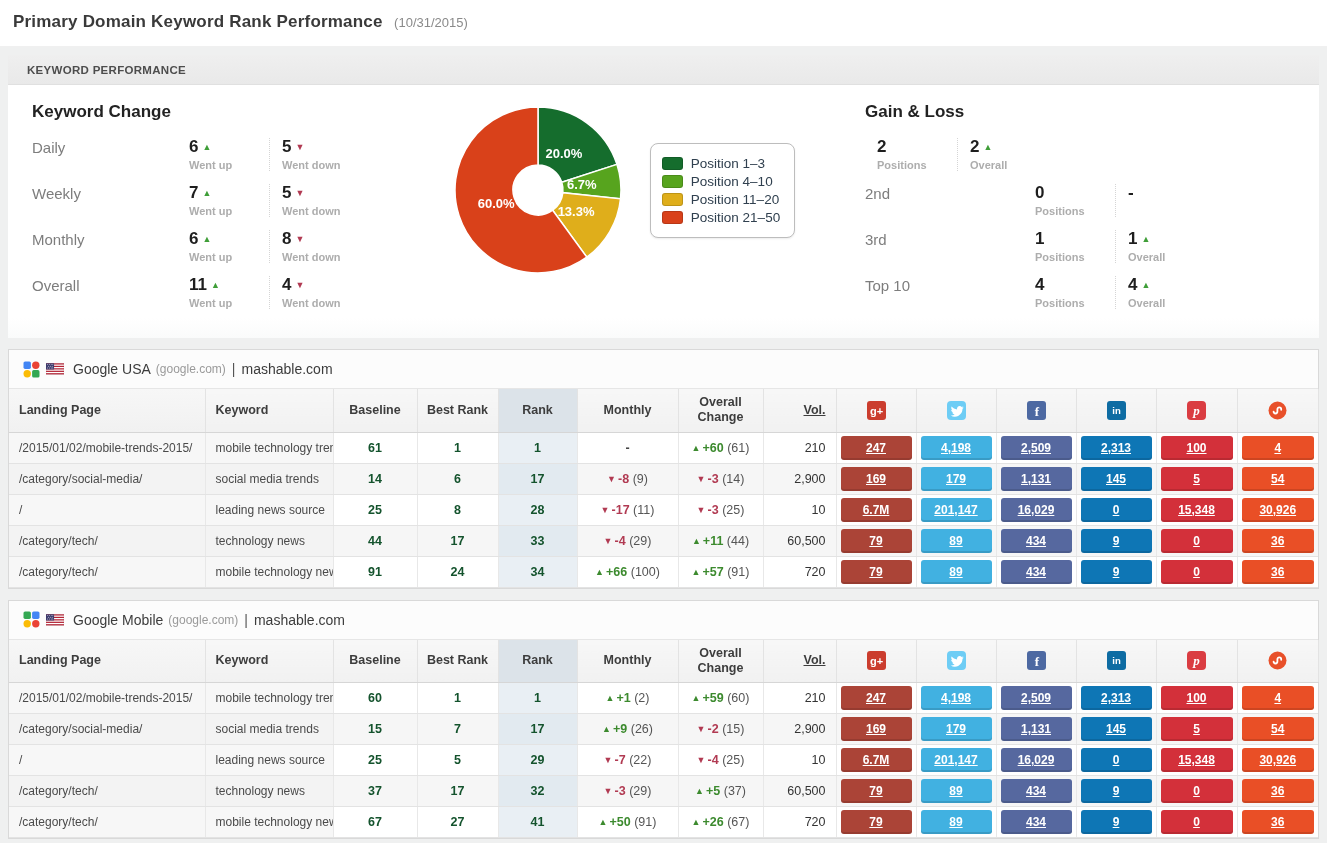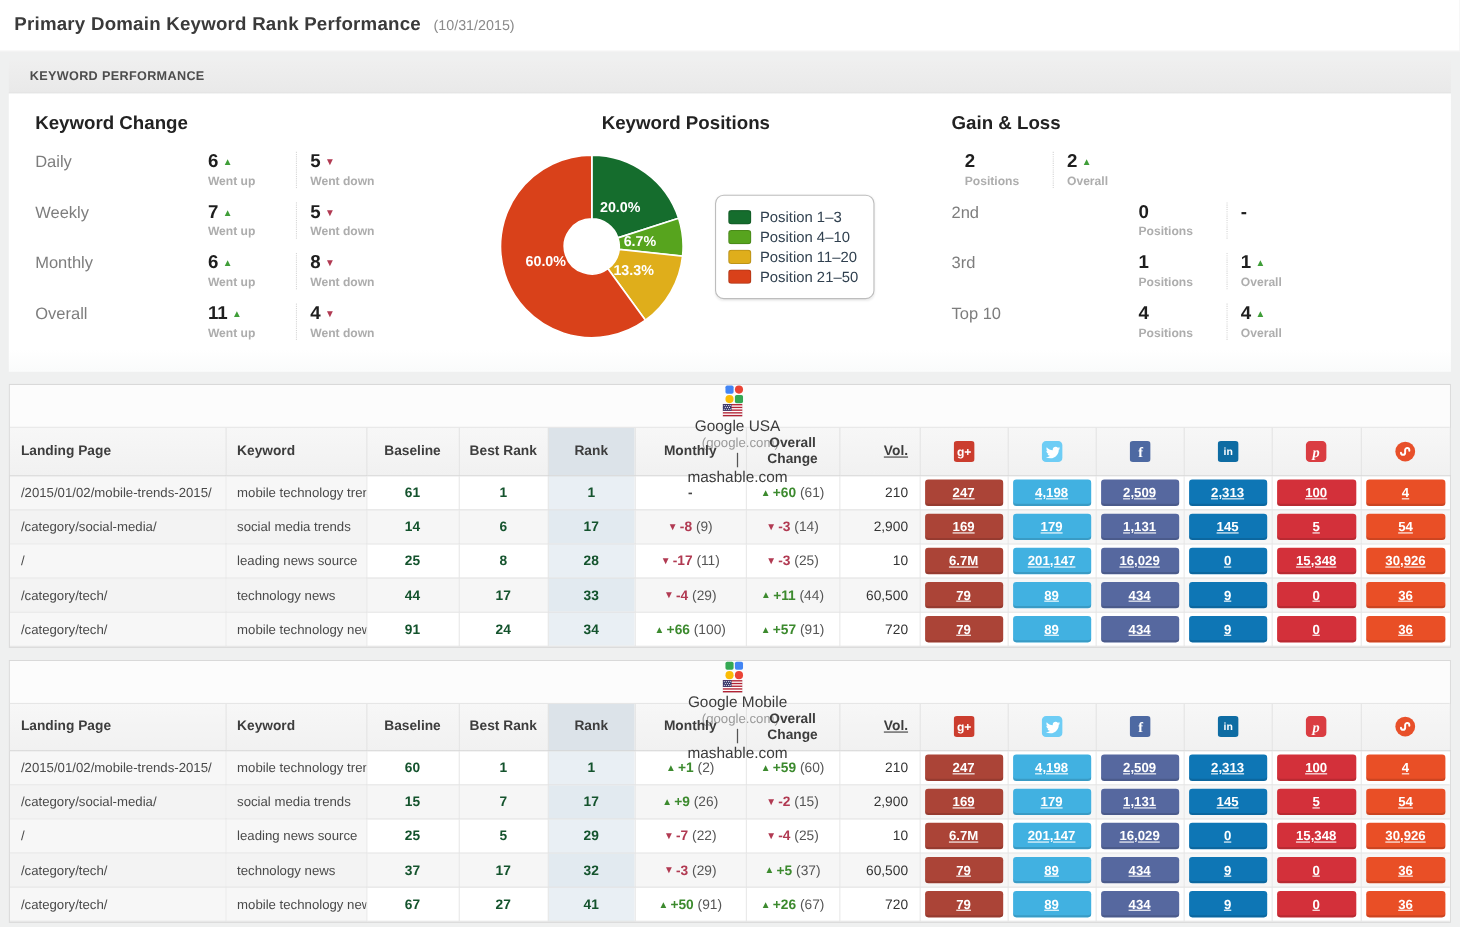--- a/index.html
+++ b/index.html
@@ -41,21 +41,21 @@
                 padding:9px 14px 9px 11px; box-shadow:0 1px 2px rgba(0,0,0,.08); text-align:left; }
   .legend-item { display:flex; align-items:center; margin:3px 0; }
   .legend-swatch { width:21px; height:13px; border-radius:3px; margin-right:8px; border:1px solid rgba(0,0,0,.15); }
   .legend-text { font-size:13.5px; color:#30404f; }
 
   .gl-panel { width:452px; padding-left:16px; }
 
   
   .table-card { margin:11px 8px 0 8px; background:#fff; border:1px solid #d9d9d9; }
   .card-title { height:39px; background:#fcfcfc; border-bottom:1px solid #e6e6e6;
-                display:flex; align-items:center; padding-left:14px; font-size:14px; color:#3c3c3c;flex-direction:column; }
+                display:flex; align-items:center; padding-left:14px; font-size:14px; color:#3c3c3c; }
   .card-title .eng-icon { margin-right:6px; display:inline-flex; }
   .card-title .flag-icon { margin-right:9px; display:inline-flex; }
   .card-title .note { color:#9a9a9a; font-size:12px; margin-left:5px; }
   .card-title .pipe { color:#555; margin:0 6px; }
 
   table { border-collapse:collapse; table-layout:fixed; width:1309px; }
   th { background:linear-gradient(#f7f7f7,#f1f1f1); font-size:12.5px; font-weight:bold; color:#3d3d3d;
        height:43px; border-right:1px solid #e3e3e3; border-bottom:1px solid #d6d6d6; padding:0 6px;
        text-align:center; vertical-align:middle; line-height:15px; }
   th.al { text-align:left; padding-left:10px; }
@@ -139,21 +139,20 @@
     </div>
     <div class="stat divided down-stat">
       <div class="num"><span class="n">4</span><span class="arrow down">▼</span></div>
       <div class="sub">Went down</div>
     </div>
   </div>
       </div>
   </div>
 
   <div class="kp-panel">
-    <div class="panel-title">Keyword Positions</div>
     <div class="kp-flex">
       <svg id="donut" width="172" height="172" viewBox="0 0 172 172">
           <path d="M86,3 A83,83 0 0 1 164.93769085249772,60.35158946687937 L109.77641290737884,78.27457514062631 A25,25 0 0 0 86,61 Z" fill="#156d2d" stroke="#fff" stroke-width="1.5"></path>
           <path d="M164.93769085249772,60.35158946687937 A83,83 0 0 1 168.5269656029509,94.84872580484658 L110.85751975992497,88.6652788568815 A25,25 0 0 0 109.77641290737884,78.27457514062631 Z" fill="#57a41e" stroke="#fff" stroke-width="1.5"></path>
           <path d="M168.5269656029509,94.84872580484658 A83,83 0 0 1 134.78617594027526,153.14841053312063 L100.69463130731182,106.22542485937369 A25,25 0 0 0 110.85751975992497,88.6652788568815 Z" fill="#dfae1b" stroke="#fff" stroke-width="1.5"></path>
           <path d="M134.78617594027526,153.14841053312063 A83,83 0 1 1 85.99999999999999,3 L86,61 A25,25 0 1 0 100.69463130731182,106.22542485937369 Z" fill="#d9411a" stroke="#fff" stroke-width="1.5"></path>
           <text class="donut-label" x="111.86255110086881" y="54.40325224750231" text-anchor="middle">20.0%</text>
           <text class="donut-label" x="129.76375572762302" y="85.4465744089814" text-anchor="middle">6.7%</text>
           <text class="donut-label" x="124.08205853113284" y="112.03989151587123" text-anchor="middle">13.3%</text>
           <text class="donut-label" x="44.15351328301325" y="103.59674775249769" text-anchor="middle">60.0%</text>

